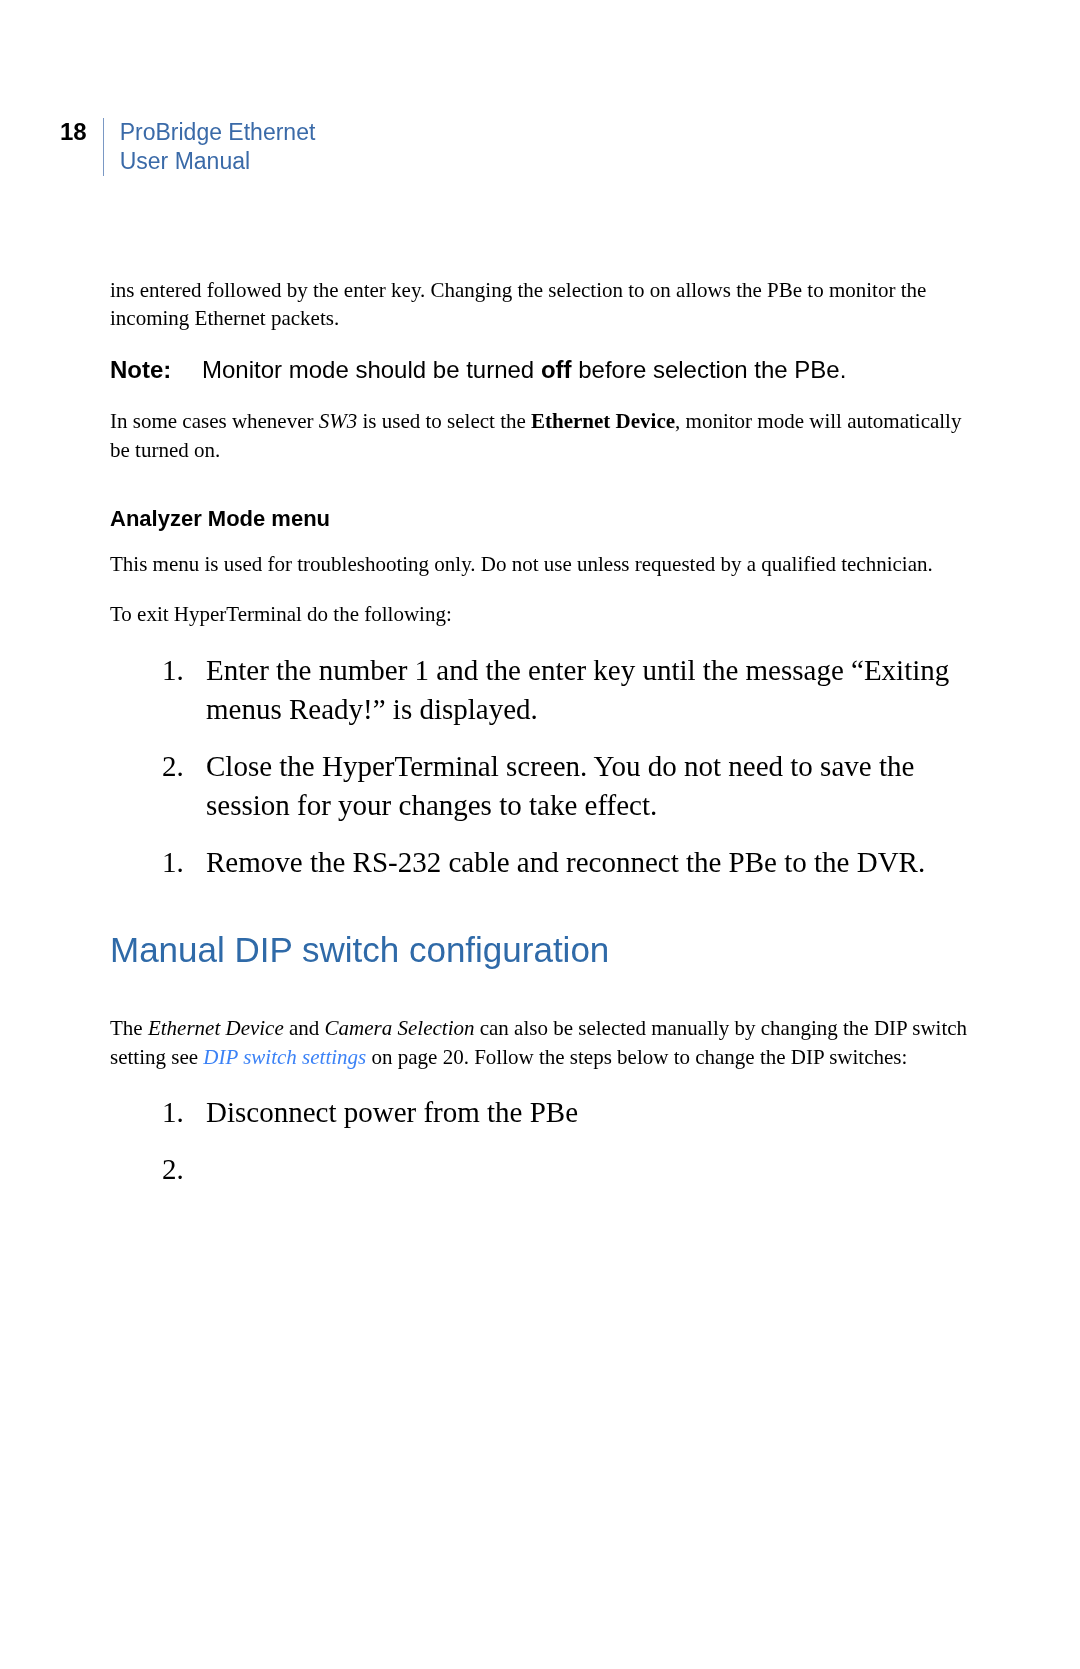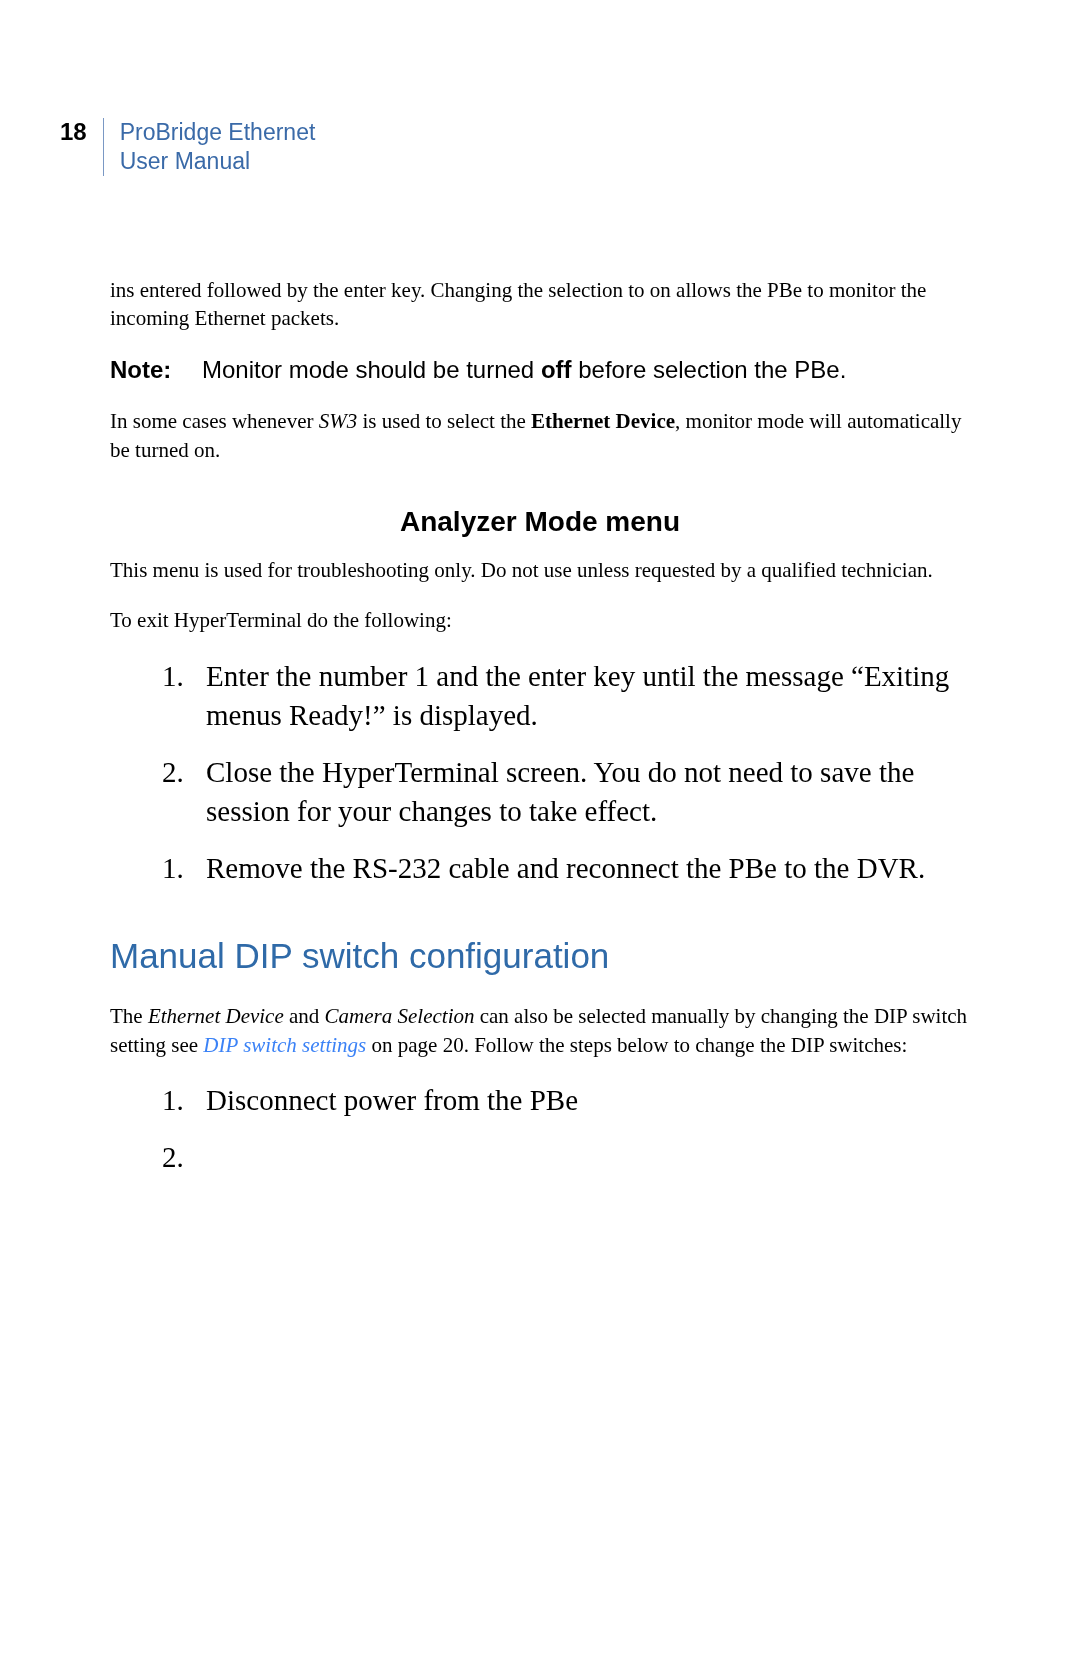--- a/index.html
+++ b/index.html
@@ -57,33 +57,32 @@
     min-width: 92px;
     flex-shrink: 0;
   }
   .note-content { }
   .note-bold { font-weight: bold; }
   .italic { font-style: italic; }
   .bold { font-weight: bold; }
   .h3 {
     font-family: "Trebuchet MS", "Lucida Sans", Arial, sans-serif;
     font-weight: bold;
-    font-size: 28px;
+    font-size: 22px;
     margin-top: 42px;
     margin-bottom: 18px;
     color: #000;
-    text-align: center;
   }
   .h2 {
     font-family: "Trebuchet MS", "Lucida Sans", Arial, sans-serif;
     font-weight: 500;
     font-size: 35px;
     color: #2f6aa8;
     margin-top: 48px;
-    margin-bottom: 26px;
+    margin-bottom: 44px;
   }
   ol.steps {
     list-style: none;
     margin-left: 52px;
     margin-bottom: 12px;
   }
   ol.steps li {
     font-size: 29px;
     line-height: 1.35;
     margin-bottom: 18px;

